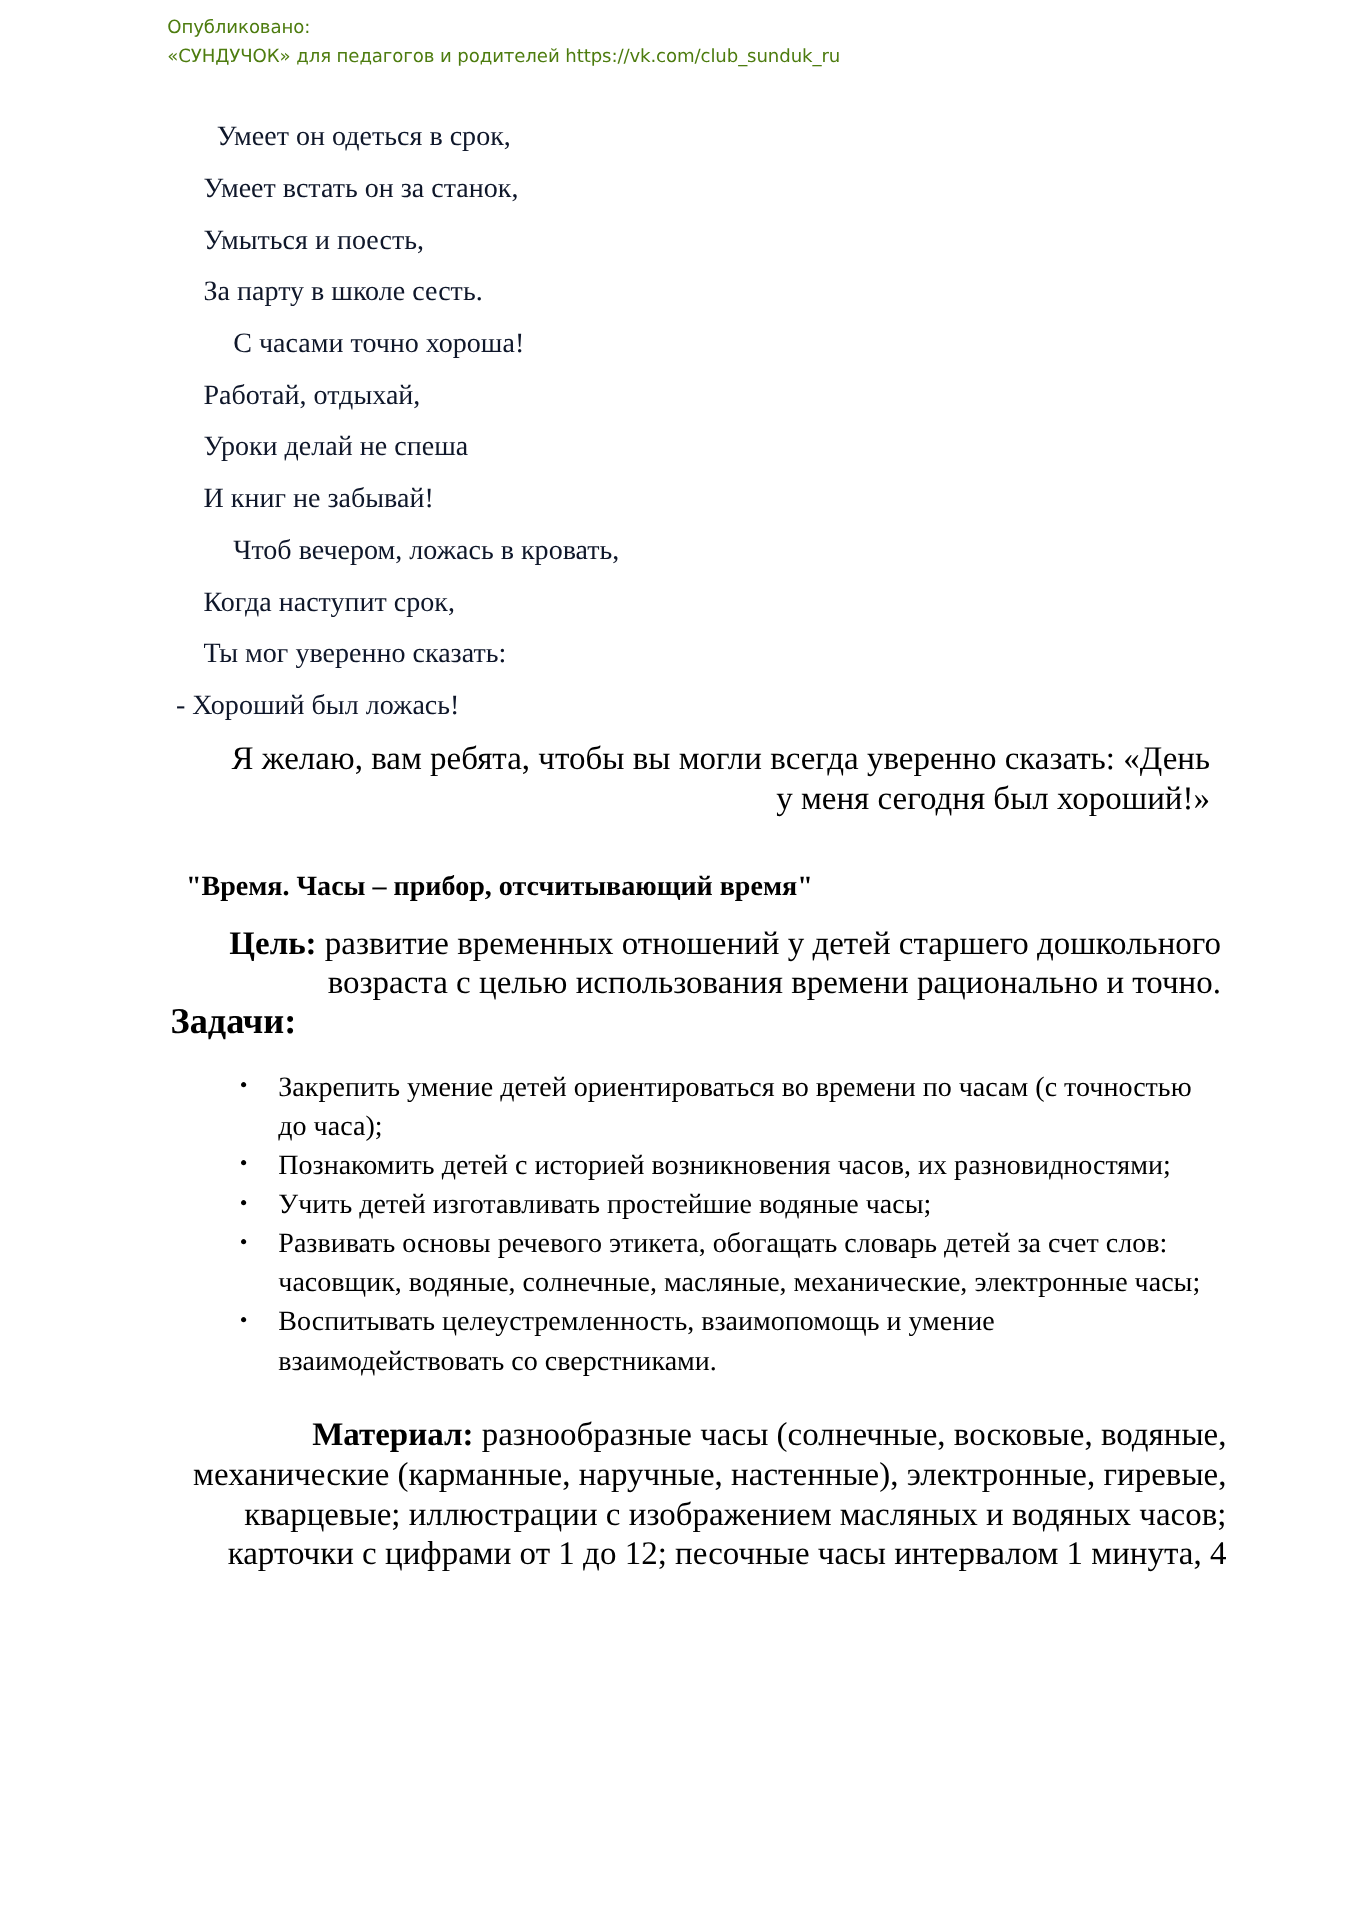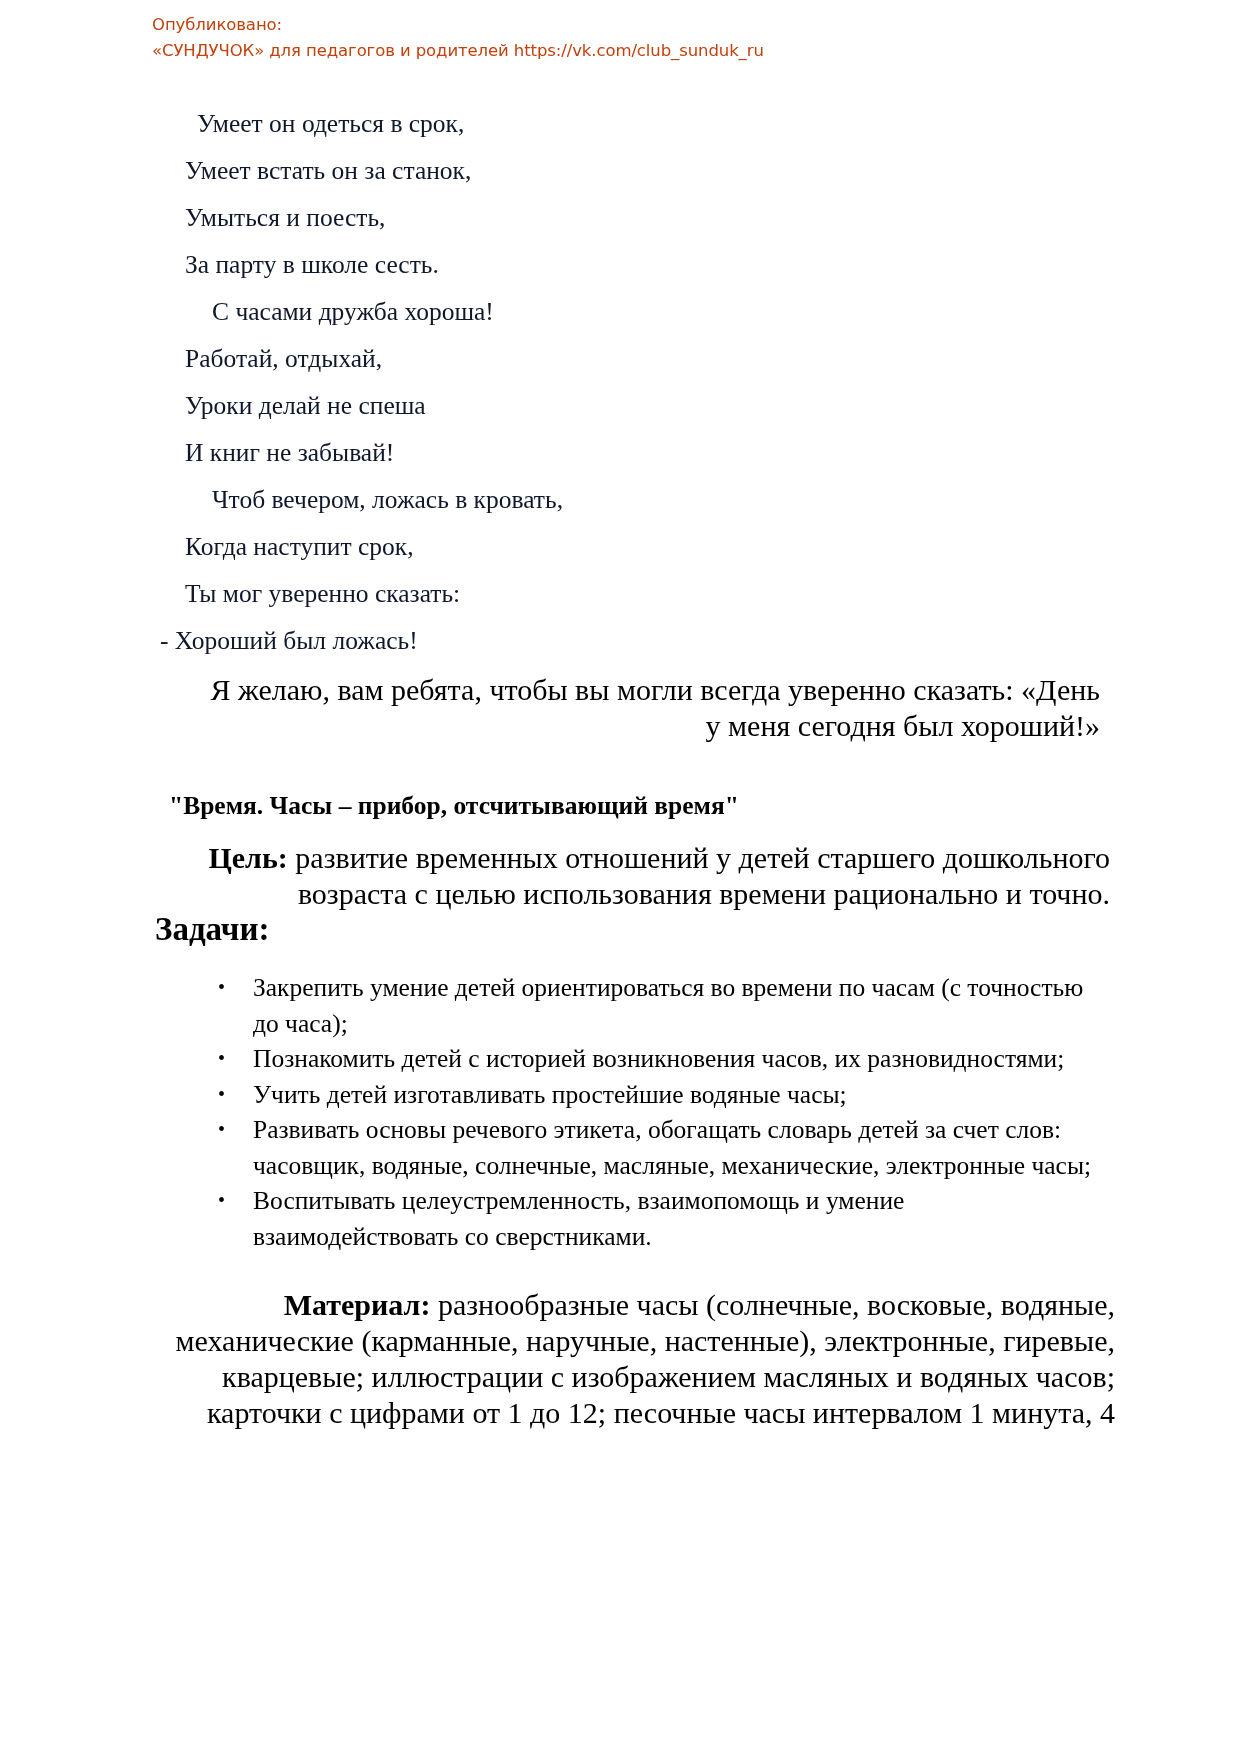--- a/index.html
+++ b/index.html
@@ -19,21 +19,21 @@
 
   
   .doc-header {
     position: absolute;
     left: 152px;
     top: 12px;
     width: 950px;
     font-family: "DejaVu Sans", "Liberation Sans", sans-serif;
     font-size: 16.5px;
     line-height: 26px;
-    color: #c2410c;
+    color: #4d7c0f;
     letter-spacing: -0.1px;
   }
   .doc-header .hline { display: block; white-space: nowrap; }
 
   .poem {
     position: absolute;
     left: 155px;
     top: 100px;
     width: 950px;
   }
@@ -132,21 +132,21 @@
   <div class="doc-header">
     <span class="hline">Опубликовано:</span>
     <span class="hline">«СУНДУЧОК» для педагогов и родителей https://vk.com/club_sunduk_ru</span>
   </div>
 
   <div class="poem">
     <div class="poem-line ind-first">Умеет он одеться в срок,</div>
     <div class="poem-line ind-none">Умеет встать он за станок,</div>
     <div class="poem-line ind-none">Умыться и поесть,</div>
     <div class="poem-line ind-none">За парту в школе сесть.</div>
-    <div class="poem-line ind-deep">С часами дружба хороша!</div>
+    <div class="poem-line ind-deep">С часами точно хороша!</div>
     <div class="poem-line ind-none">Работай, отдыхай,</div>
     <div class="poem-line ind-none">Уроки делай не спеша</div>
     <div class="poem-line ind-none">И книг не забывай!</div>
     <div class="poem-line ind-deep">Чтоб вечером, ложась в кровать,</div>
     <div class="poem-line ind-none">Когда наступит срок,</div>
     <div class="poem-line ind-none">Ты мог уверенно сказать:</div>
     <div class="poem-line ind-dash">- Хороший был ложась!</div>
   </div>
 
   <div class="para wish">Я желаю, вам ребята, чтобы вы могли всегда уверенно сказать: «День у меня сегодня был хороший!»</div>

